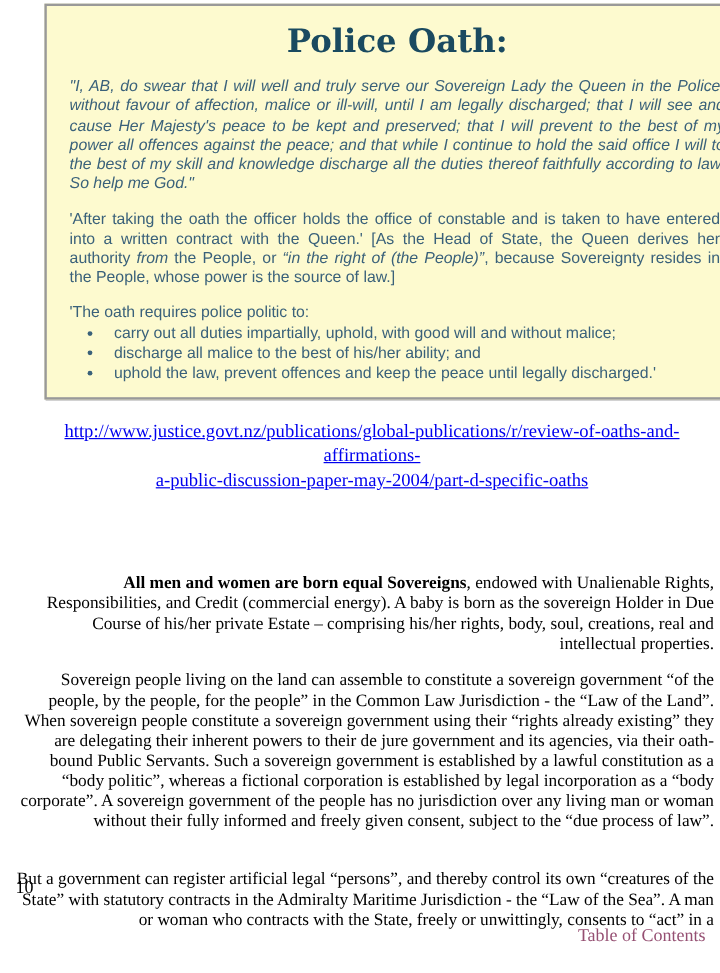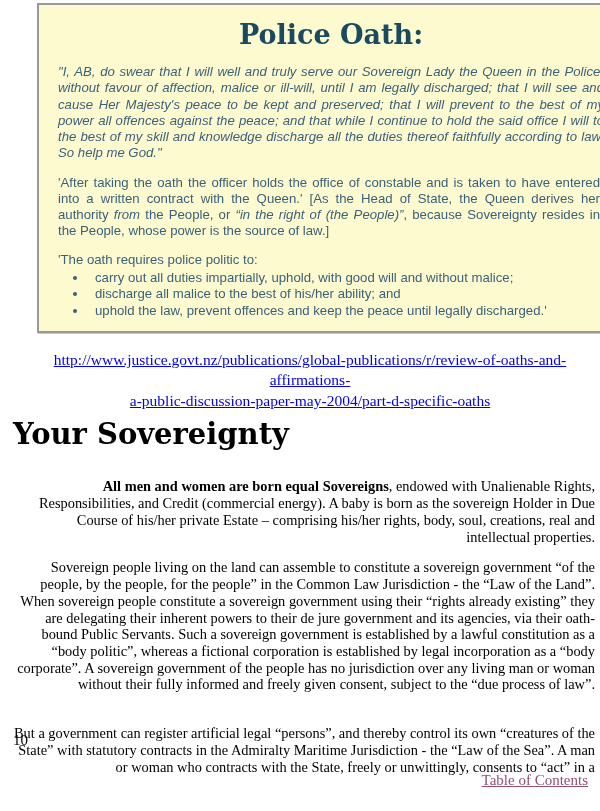--- a/index.html
+++ b/index.html
@@ -102,21 +102,20 @@
   .footer-page-number {
     position: absolute;
     left: 13px; top: 732px;
     font-size: 15px;
   }
   .footer-toc {
     position: absolute;
     right: 12px; top: 772px;
     font-size: 15px;
     color: #954F72;
-    text-decoration: underline;
     cursor: pointer;
   }
 </style>
 </head>
 <body>
 
 <div class="page">
 
   <div class="oath-box">
     <div class="oath-title">Police Oath:</div>
@@ -130,21 +129,20 @@
       <li>carry out all duties impartially, uphold, with good will and without malice;</li>
       <li>discharge all malice to the best of his/her ability; and</li>
       <li>uphold the law, prevent offences and keep the peace until legally discharged.'</li>
     </ul>
   </div>
 
   <div class="link-block">
     <a><span>http://www.justice.govt.nz/publications/global-publications/r/review-of-oaths-and-affirmations-</span><span>a-public-discussion-paper-may-2004/part-d-specific-oaths</span></a>
   </div>
 
-  <h1 class="section-heading">Your Sovereignty</h1>
 
   <p class="body-para para-1"><span class="b">All men and women are born equal Sovereigns</span><span>, endowed with Unalienable Rights, Responsibilities, and Credit (commercial energy). A baby is born as the sovereign Holder in Due Course of his/her private Estate – comprising his/her rights, body, soul, creations, real and intellectual properties.</span></p>
 
   <p class="body-para para-2"><span>Sovereign people living on the land can assemble to constitute a sovereign government “of the people, by the people, for the people” in the Common Law Jurisdiction - the “Law of the Land”. When sovereign people constitute a sovereign government using their “rights already existing” they are delegating their inherent powers to their de jure government and its agencies, via their oath-bound Public Servants. Such a sovereign government is established by a </span><span class="i">lawful constitution</span><span> as a “body politic”, whereas a fictional corporation is established by </span><span class="i">legal incorporation</span><span> as a “body corporate”. A sovereign government of the people has no jurisdiction over any living man or woman without their fully informed and freely given consent, subject to the “due process of law”.</span></p>
 
   <p class="body-para para-3">But a government can register artificial legal “persons”, and thereby control its own “creatures of the State” with statutory contracts in the Admiralty Maritime Jurisdiction - the “Law of the Sea”. A man or woman who contracts with the State, freely or unwittingly, consents to “act” in a</p>
 
   <div class="footer-page-number">10</div>
   <a class="footer-toc">Table of Contents</a>
 

